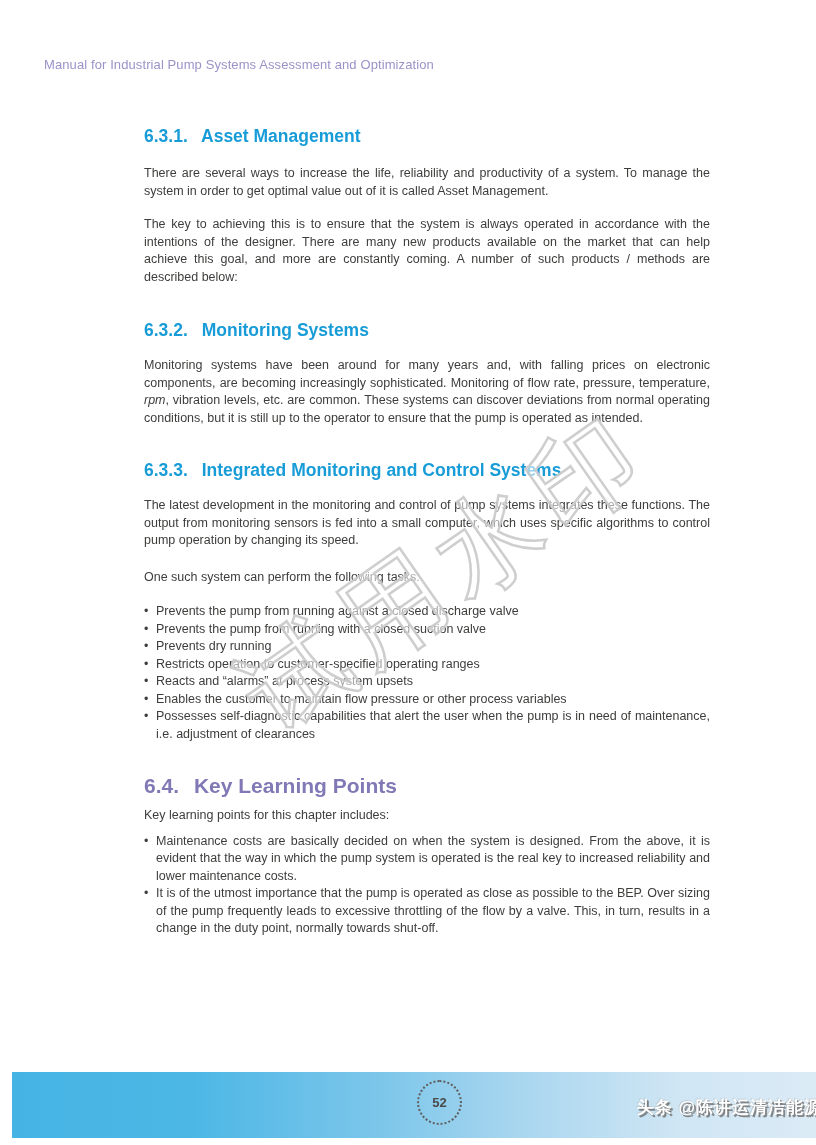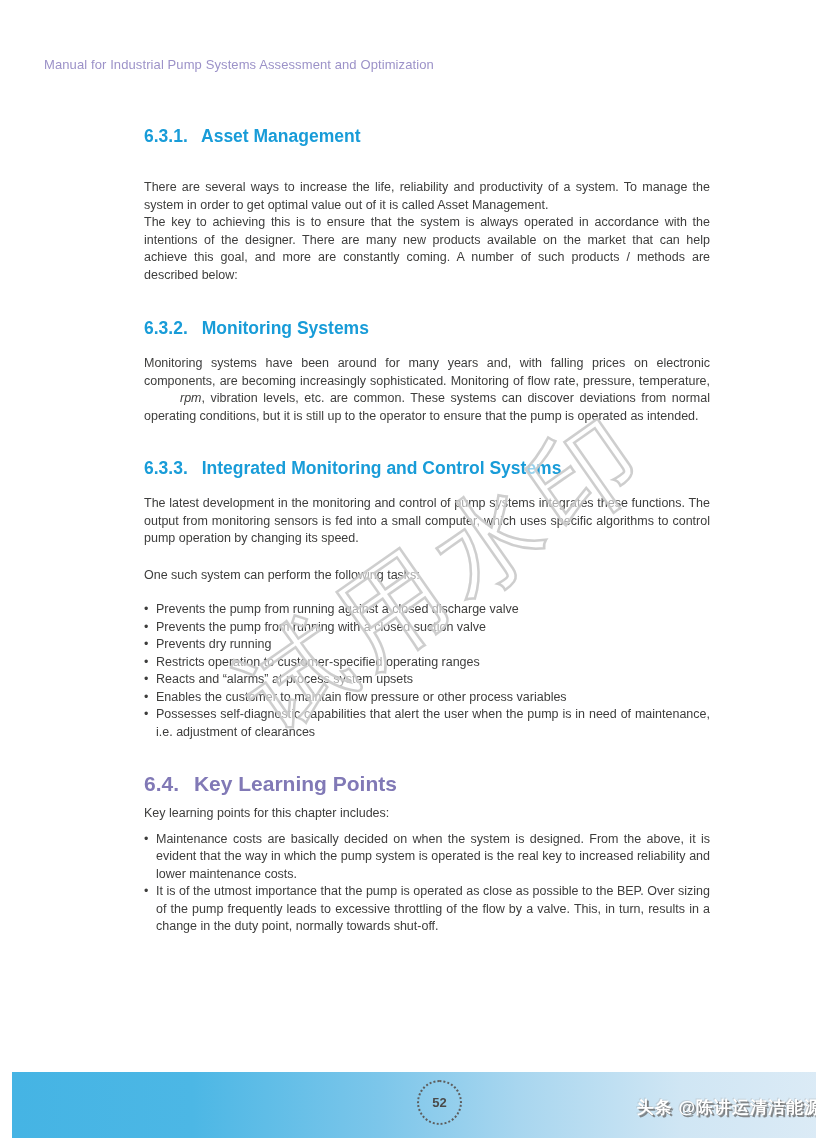--- a/index.html
+++ b/index.html
@@ -39,22 +39,22 @@
   }
   h2.h-purple {
     font-size: 21px;
     line-height: 26px;
     font-weight: bold;
     color: #8179b6;
     text-align: left;
   }
   .h-num { margin-right: 9px; }
   .mt-h631 { margin-top: 126px; }
-  .mt-p1   { margin-top: 33px; }
-  .mt-p2   { margin-top: 0; }
+  .mt-p1   { margin-top: 19px; }
+  .mt-p2   { margin-top: 16px; }
   .mt-h632 { margin-top: 34px; }
   .mt-p3   { margin-top: 17px; }
   .mt-h633 { margin-top: 33px; }
   .mt-p4   { margin-top: 17px; }
   .mt-p5   { margin-top: 19px; }
   .mt-ul1  { margin-top: 17px; }
   .mt-h64  { margin-top: 30px; }
   .mt-p6   { margin-top: 8px; }
   .mt-ul2  { margin-top: 8px; }
   ul.bullets { list-style: none; }
@@ -119,21 +119,21 @@
     font-size: 17px;
     font-weight: bold;
     color: #ffffff;
     letter-spacing: 1px;
     text-shadow:
       2px 2px 0 rgba(105,105,105,0.75),
       1px 1px 0 rgba(130,130,130,0.6),
       -1px -1px 0 rgba(170,170,170,0.35);
     white-space: nowrap;
   }
-  i.rpm { font-style: italic; margin-left: 36px; }
+  i.rpm { font-style: italic; }
 </style>
 </head>
 <body>
 
 <div class="page">
 
   <div class="running-header">Manual for Industrial Pump Systems Assessment and Optimization</div>
 
   <div class="content">
 

